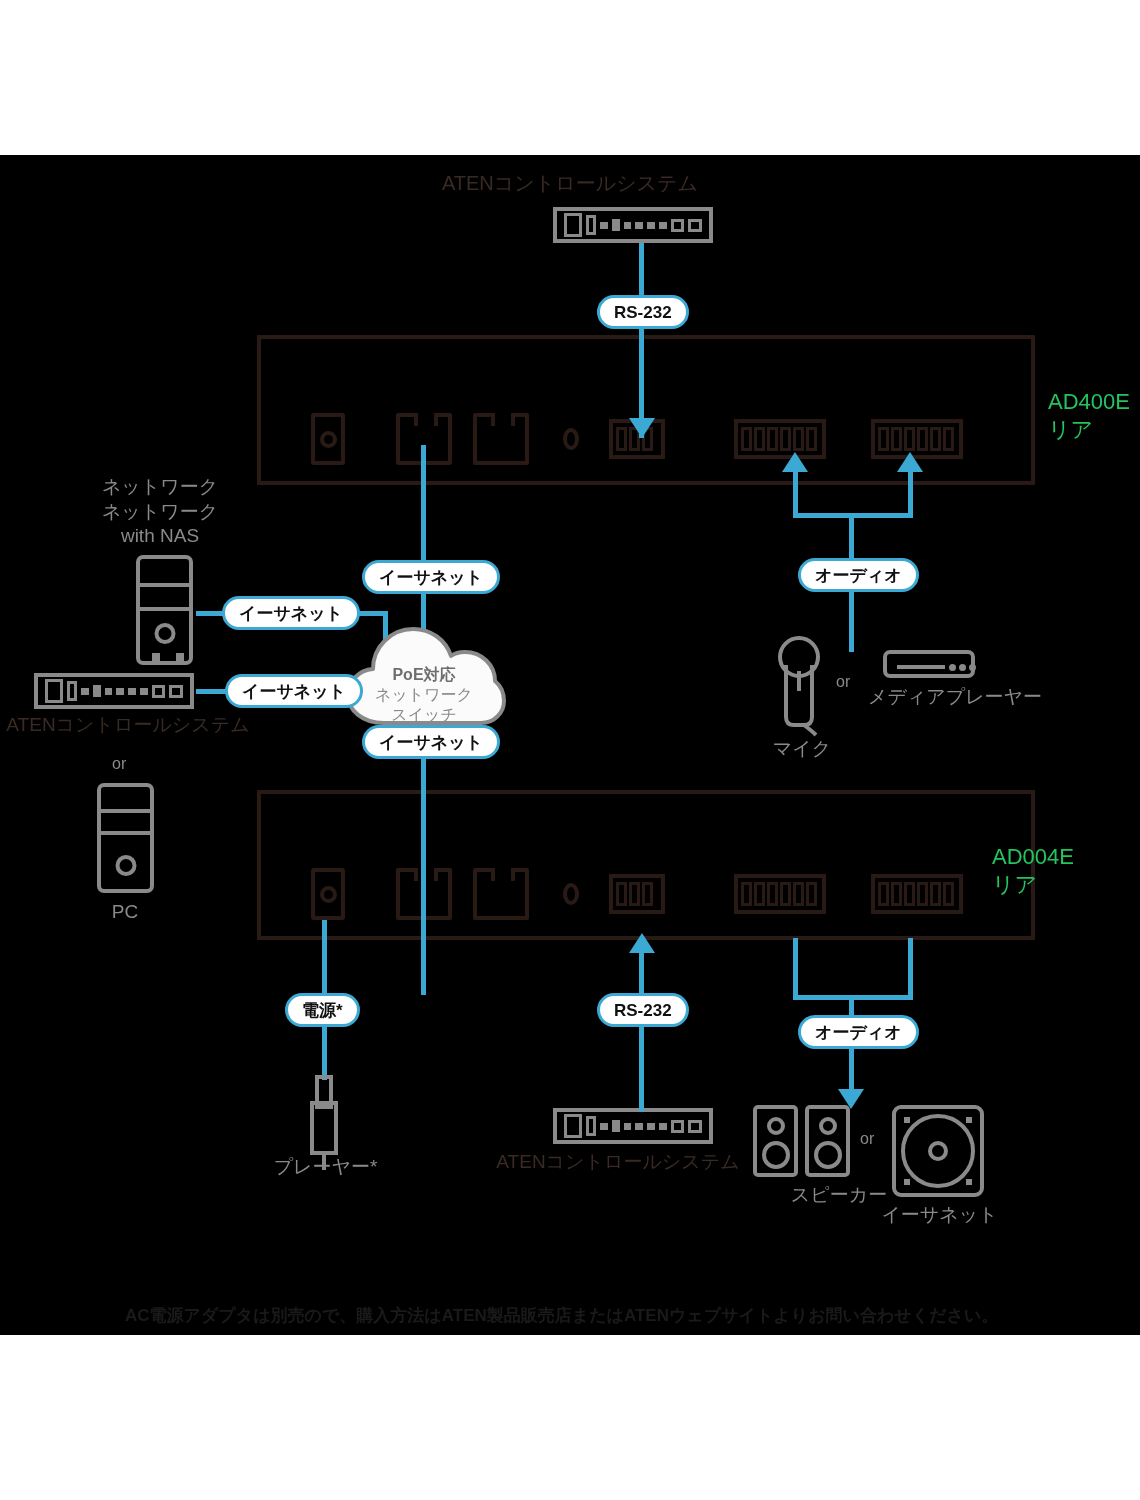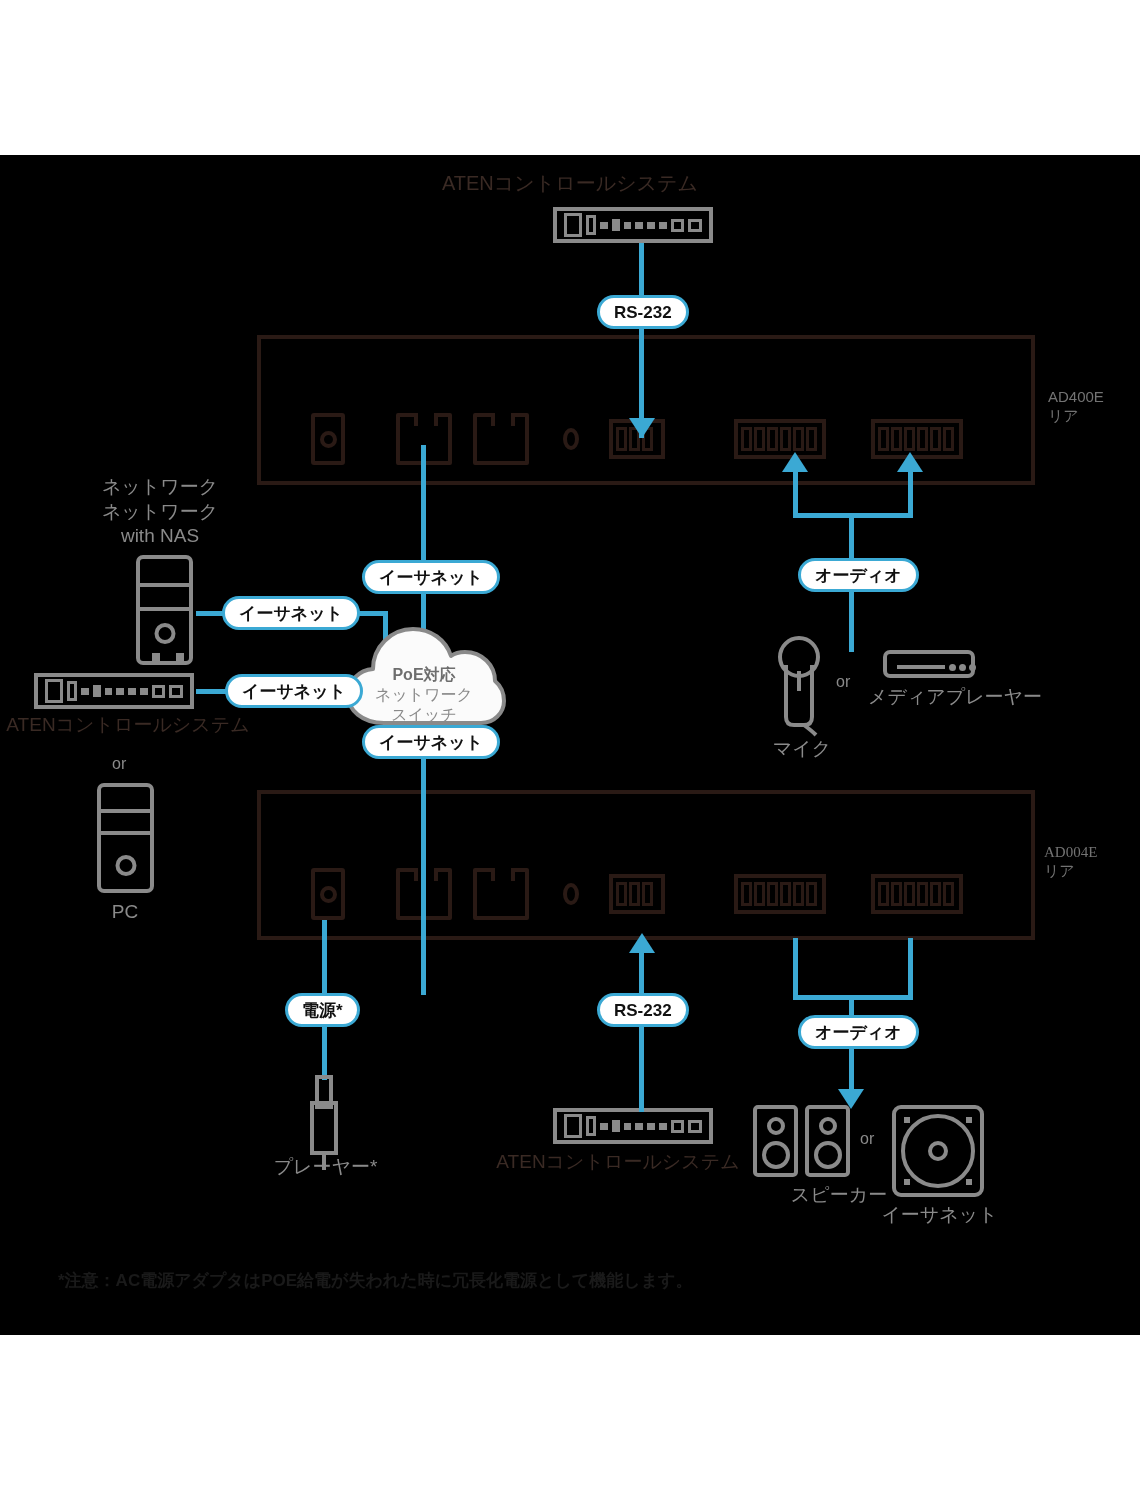--- a/index.html
+++ b/index.html
@@ -25,21 +25,21 @@
   
   .panel{position:absolute;background:#000;border:4px solid #2a1a15;box-sizing:border-box;z-index:2;}
   .port{position:absolute;box-sizing:border-box;border:4px solid #2a1a15;}
   .pwr-jack{width:34px;height:52px;border-radius:3px;display:flex;align-items:center;justify-content:center;}
   .pwr-jack i{display:block;width:17px;height:17px;border:4px solid #2a1a15;border-radius:50%;box-sizing:border-box;}
   .rj45{width:56px;height:52px;border-radius:2px;}
   .rj45 s{position:absolute;left:14px;top:-4px;width:24px;height:13px;background:#000;border-left:4px solid #2a1a15;border-right:4px solid #2a1a15;box-sizing:border-box;}
   .oval{width:16px;height:22px;border:4px solid #2a1a15;border-radius:50%;box-sizing:border-box;position:absolute;}
   .term{position:absolute;border:4px solid #2a1a15;box-sizing:border-box;height:40px;display:flex;align-items:center;padding:0 3px;gap:2px;}
   .term b{display:block;width:11px;height:24px;border:3px solid #2a1a15;box-sizing:border-box;}
-  .panel-label{position:absolute;color:#737373;font-size:15px;line-height:1.25;z-index:5;}
+  .panel-label{position:absolute;color:#22c55e;font-size:22px;line-height:1.25;z-index:5;}
   .glabel{position:absolute;color:#8a8a8a;font-size:19px;line-height:1.3;text-align:center;z-index:5;white-space:nowrap;}
   .glabel.dark{color:#3a2a24;}
   .or{position:absolute;color:#8a8a8a;font-size:16px;z-index:5;}
 
   
   .ctrlbox{position:absolute;border:4px solid #8a8a8a;box-sizing:border-box;background:#000;display:flex;align-items:center;gap:4px;padding:0 7px;}
   .ctrlbox .scr{width:20px;height:24px;border:3px solid #8a8a8a;box-sizing:border-box;}
   .ctrlbox .sl{width:11px;height:20px;border:3px solid #8a8a8a;box-sizing:border-box;}
   .ctrlbox .d{width:9px;height:7px;background:#8a8a8a;}
   .ctrlbox .d.t{height:12px;}
@@ -253,21 +253,21 @@
     </div>
     <div class="term" style="left:610px;top:80px;width:92px;">
       <b></b>
         <b></b>
         <b></b>
         <b></b>
         <b></b>
         <b></b>
     </div>
   </div>
-  <div class="panel-label" style="left:1044px;top:688px;font-family:Liberation Serif, serif;">
+  <div class="panel-label" style="left:992px;top:688px;">
     <div>AD004E</div>
     <div>リア</div>
   </div>
 
   <div class="vline" style="left:322px;top:765px;height:160px;"></div>
   <div class="pill" style="left:285px;top:838px;">電源*</div>
 
   <div class="plug" style="left:304px;top:920px;width:40px;height:95px;">
     <svg width="40" height="95" viewBox="0 0 40 95">
       <rect x="13" y="2" width="14" height="30" fill="none" stroke="#8a8a8a" stroke-width="4"></rect>
@@ -318,17 +318,17 @@
   <div class="sub" style="left:892px;top:950px;width:92px;height:92px;">
     <div class="ring"></div>
     <div class="hub"></div>
     <div class="sc" style="left:8px;top:8px;"></div>
     <div class="sc" style="right:8px;top:8px;"></div>
     <div class="sc" style="left:8px;bottom:8px;"></div>
     <div class="sc" style="right:8px;bottom:8px;"></div>
   </div>
   <div class="glabel" style="left:862px;top:1048px;width:155px;">イーサネット</div>
 
-  <div class="note" style="left:58px;top:1110px;">*注意：AC電源アダプタはPOE給電が失われた時に冗長化電源として機能します。</div>
+  <div class="note" style="left:125px;top:1145px;">AC電源アダプタは別売ので、購入方法はATEN製品販売店またはATENウェブサイトよりお問い合わせください。</div>
 
 </div>
 
 <div id="footer"></div>
 
 </body></html>

